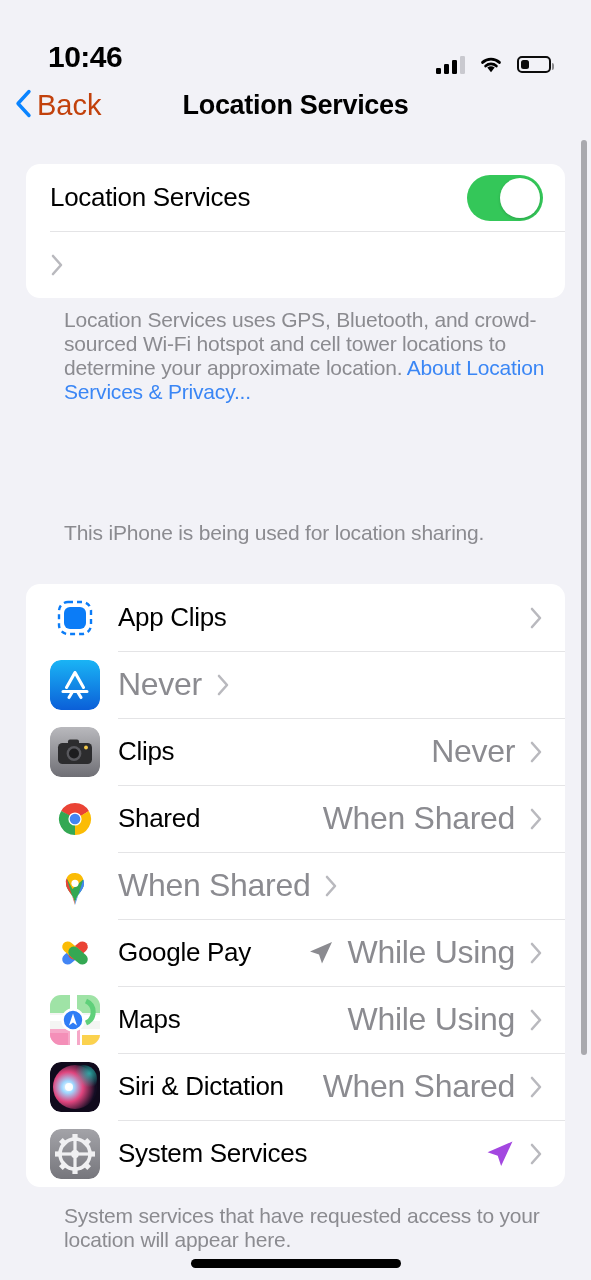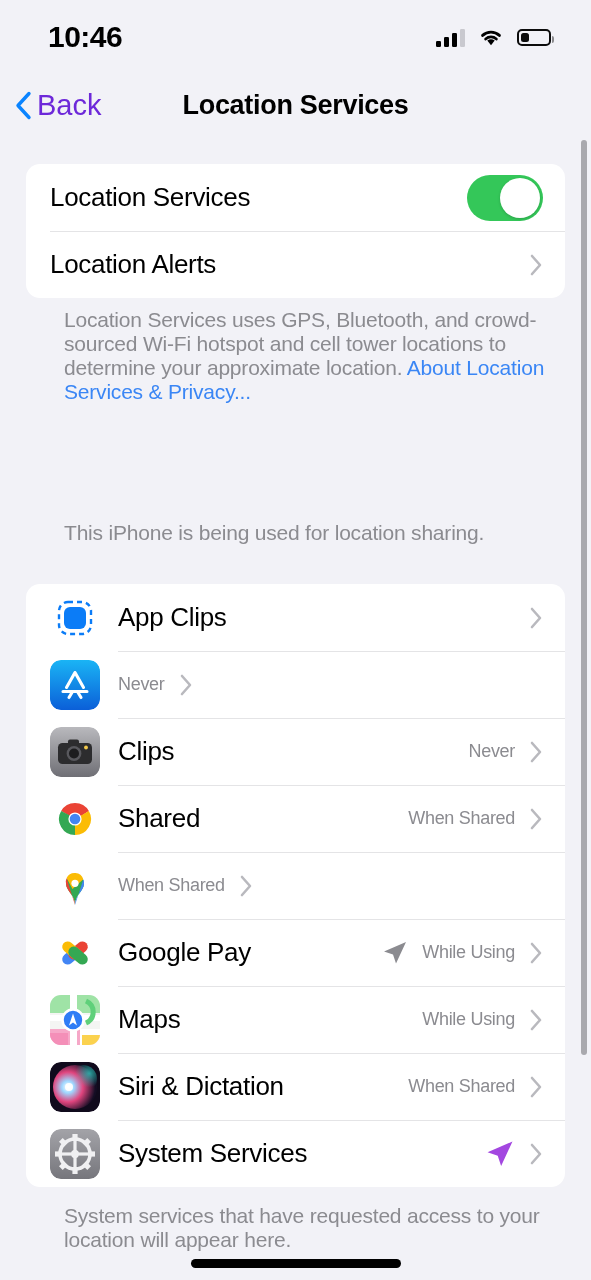--- a/index.html
+++ b/index.html
@@ -7,21 +7,21 @@
     width:591px; height:1280px;
     background:#f2f2f7;
     font-family:"Liberation Sans", sans-serif;
     overflow:hidden;
   }
   .screen { position:relative; width:591px; height:1280px; background:#f2f2f7; }
 
   
   .statusbar {
     position:absolute; top:0; left:0; width:591px; height:74px;
-    display:flex; align-items:center; justify-content:space-between;
+    display:flex; align-items:flex-end; justify-content:space-between;
     padding:0 40px 0 48px;
   }
   .clock { font-size:30px; font-weight:600; color:#000; letter-spacing:-0.5px; }
   .status-right { display:flex; align-items:center; gap:13px; }
   .bars { display:flex; align-items:flex-end; gap:3px; height:19px; }
   .bars i { display:block; width:5px; background:#000; border-radius:1.2px; }
   .bars i:nth-child(1){ height:6px; }
   .bars i:nth-child(2){ height:10px; }
   .bars i:nth-child(3){ height:14px; }
   .bars i:nth-child(4){ height:18px; background:#c9c9cf; }
@@ -38,22 +38,22 @@
     position:absolute; left:2px; top:2px; bottom:2px;
     width:28%; background:#000; border-radius:2.5px;
   }
 
   
   .navbar {
     position:absolute; top:74px; left:0; width:591px; height:62px;
   }
   .back {
     position:absolute; left:14px; top:50%; transform:translateY(-50%);
-    display:flex; align-items:center; gap:5px;
-    color:#6d28d9; font-size:29px; cursor:pointer;
+    display:flex; align-items:flex-start; gap:5px;
+    color:#c2410c; font-size:29px; cursor:pointer;
   }
   .back svg { display:block; }
   .nav-title {
     position:absolute; left:0; right:0; top:50%; transform:translateY(-50%);
     text-align:center; font-size:27px; font-weight:700; color:#000;
     letter-spacing:-0.3px;
   }
 
   
   .content { position:absolute; top:136px; left:0; width:591px; height:1100px; }
@@ -66,21 +66,21 @@
     position:relative; display:flex; align-items:center;
     height:67px; padding:0 22px 0 24px;
   }
   .row + .row::before {
     content:""; position:absolute; left:24px; right:0; top:0;
     height:1px; background:#e4e4e6;
   }
   .row.with-icon + .row.with-icon::before { left:92px; }
   .row-label { font-size:26px; color:#000; letter-spacing:-0.3px; flex:1; }
   .row-value {
-    font-size:18px; color:#8b8b90; letter-spacing:-0.3px;
+    font-size:32px; color:#8b8b90; letter-spacing:-0.3px;
     margin-right:14px; white-space:nowrap;
   }
   .chev { flex:0 0 auto; }
   .chev svg { display:block; }
 
   
   .toggle {
     position:relative; width:76px; height:46px;
     border-radius:23px; background:#34c759; cursor:pointer;
   }
@@ -158,21 +158,20 @@
   <div class="content">
 
     <div class="card" style="top:28px;">
       <div class="row">
         <div class="row-label">Location Services</div>
         <div class="toggle">
           <div class="knob"></div>
         </div>
       </div>
       <div class="row">
-        <div class="row-label">Location Alerts</div>
         <span class="chev">
           <svg width="14" height="24" viewBox="0 0 14 24">
             <path d="M3 3 L11 12 L3 21" stroke="#b9b9be" stroke-width="2.6" fill="none" stroke-linecap="round" stroke-linejoin="round"></path>
           </svg>
         </span>
       </div>
     </div>
 
     <div class="note" style="top:172px;">
       <span>Location Services uses GPS, Bluetooth, and crowd-sourced Wi-Fi hotspot and cell tower locations to determine your approximate location. </span><a>About Location Services &amp; Privacy...</a>

